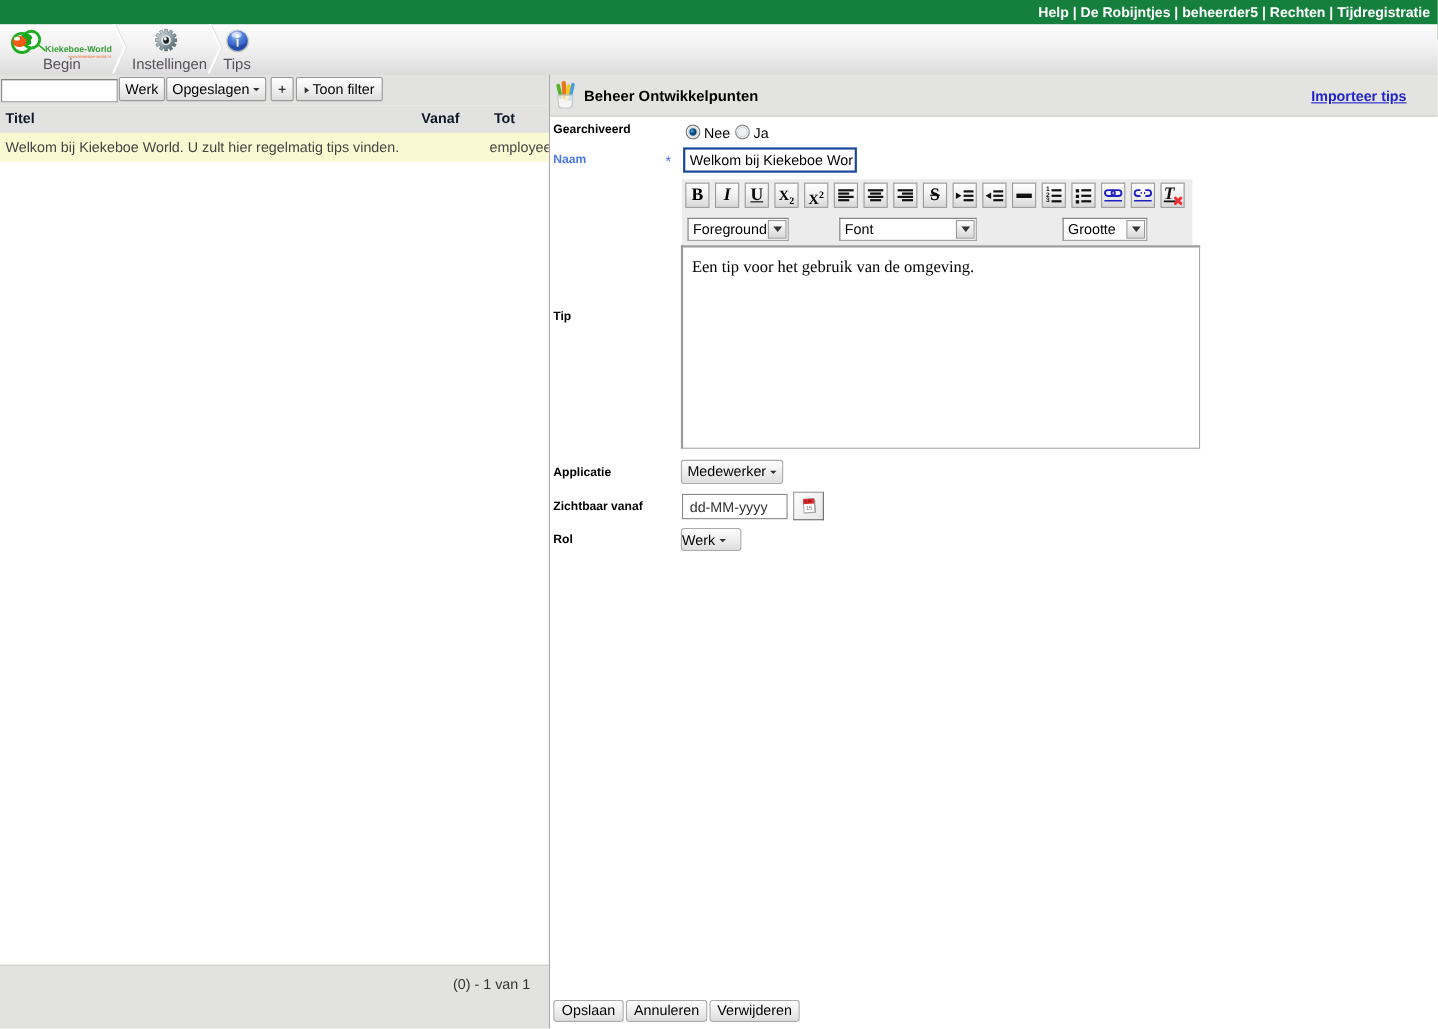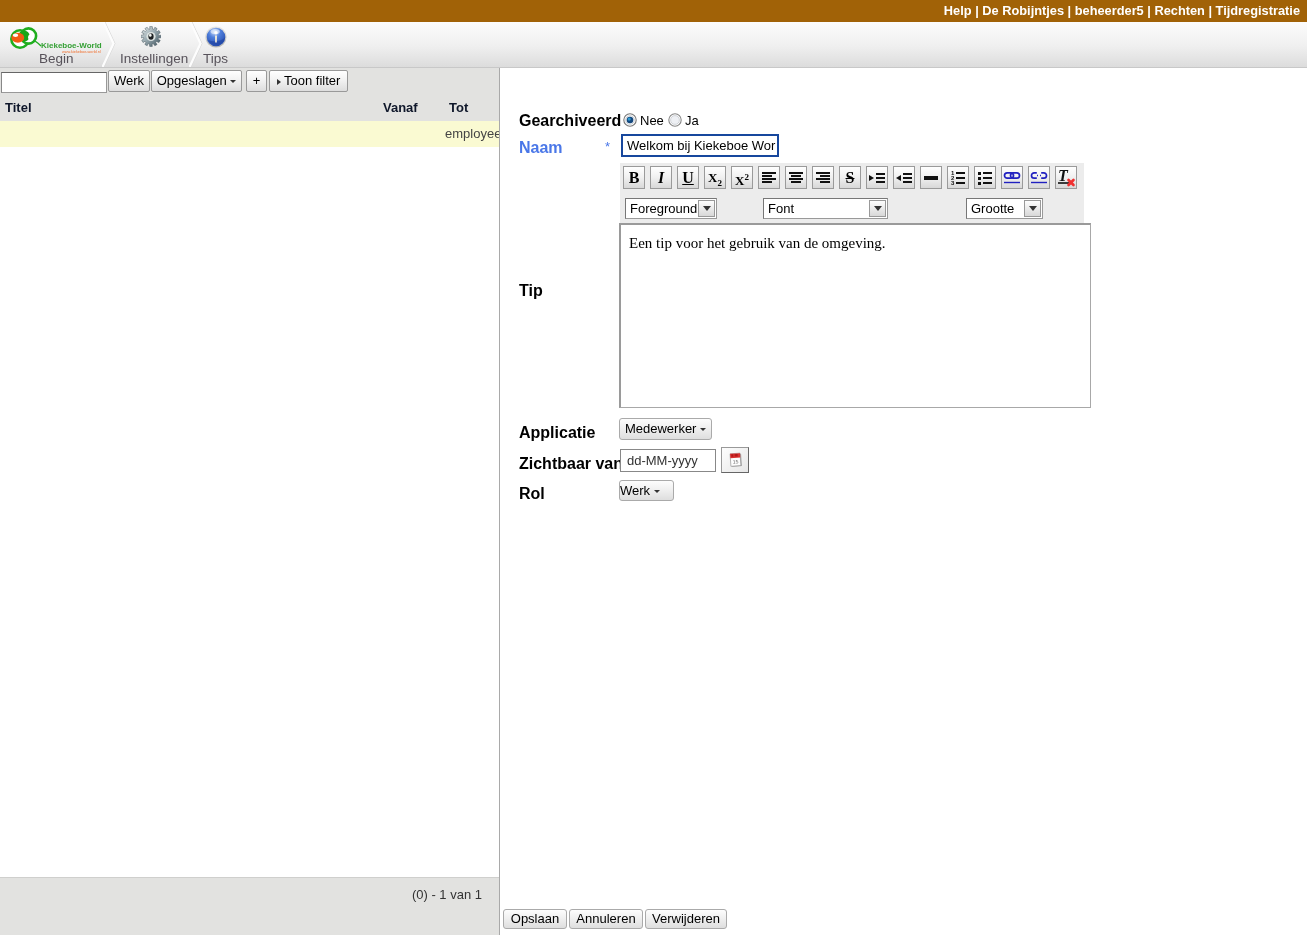--- a/index.html
+++ b/index.html
@@ -1,39 +1,39 @@
 <!DOCTYPE html>
 <html><head>
 <meta charset="utf-8">
 <style>
 * { margin:0; padding:0; box-sizing:border-box; }
 html,body { width:1307px; height:935px; overflow:hidden; font-family:"Liberation Sans", sans-serif; background:#fff; }
 .abs { position:absolute; }
 
 
-#topbar { left:0; top:0; width:1307px; height:36px; background:#a16207; color:#fff; font-weight:bold; font-size:12.8px; line-height:22px; text-align:right; padding-right:7px; }
+#topbar { left:0; top:0; width:1307px; height:36px; background:#15803d; color:#fff; font-weight:bold; font-size:12.8px; line-height:22px; text-align:right; padding-right:7px; }
 
 
 #crumbbar { left:0; top:22px; width:1307px; height:46px; background:linear-gradient(#fcfcfc,#efefef 55%,#dcdcdc); border-bottom:1px solid #c8c8c8; }
 .crumbtxt { position:absolute; top:29px; font-size:13.5px; color:#57525a; }
 .chev { position:absolute; top:0; width:14px; height:45px; }
 
 
 #leftpanel { left:0; top:68px; width:500px; height:867px; background:#fff; border-right:1px solid #a9a9a9; }
 #filterbar { left:0; top:0; width:499px; height:28px; background:#e2e2e0; }
 #searchbox { left:1px; top:4px; width:106px; height:21px; background:#fff; border:1px solid #777; border-color:#666 #999 #999 #888; }
 .btn { position:absolute; background:linear-gradient(#ffffff,#f2f2f2 45%,#dddddd); border:1px solid #999; border-radius:2px; font-size:13px; color:#000; text-align:center; font-family:"Liberation Sans",sans-serif; }
 #hdrrow { left:0; top:28px; width:499px; height:25px; background:#e2e2e0; font-weight:bold; font-size:13px; color:#0f172a; }
 #yellowrow { left:0; top:53px; width:499px; height:26px; background:#fafad2; font-size:13px; color:#444; overflow:hidden; }
 #leftfooter { left:0; top:809px; width:499px; height:58px; background:#e2e2e0; border-top:1px solid #cfcfcd; font-size:13px; color:#333; }
 
 
 #rightpanel { left:500px; top:68px; width:807px; height:867px; background:#fff; }
 #rphead { left:0; top:0; width:807px; height:38px; background:#e3e3e1; border-bottom:1px solid #d0d0ce; }
-.flabel { position:absolute; left:19px; font-weight:bold; font-size:16px; color:#000; }
+.flabel { position:absolute; left:3px; font-weight:bold; font-size:11px; color:#000; }
 .bluelabel { color:#4a77e8; }
 
 
 .tbtn { position:absolute; top:0; width:22px; height:23px; background:linear-gradient(#ffffff,#f0f0f0 50%,#d8d8d8); border:1px solid #9a9a9a; }
 .tser { font-family:"Liberation Serif",serif; font-weight:bold; font-size:16px; text-align:center; line-height:21px; }
 .sel { position:absolute; height:21px; background:#fff; border:1px solid #888; border-color:#777 #999 #999 #777; font-size:13px; color:#000; }
 .selarrow { position:absolute; right:1px; top:1px; width:17px; height:17px; background:linear-gradient(#fdfdfd,#d8d8d8); border:1px solid #999; }
 .tri-down { display:block; width:0; height:0; border-left:4px solid transparent; border-right:4px solid transparent; border-top:5px solid #333; margin:5px 0 0 4px; }
 .gbtn { position:absolute; background:linear-gradient(#fdfdfd,#f0f0f0 45%,#dedede); border:1px solid #aaa; border-radius:3px; font-size:13px; color:#000; }
 </style>
@@ -107,28 +107,41 @@
   <div class="btn" style="left:108px;top:2px;width:42px;height:22px;line-height:20px;">Werk</div>
   <div class="btn" style="left:151px;top:2px;width:91px;height:22px;line-height:20px;">Opgeslagen <span style="display:inline-block;width:0;height:0;border-left:3px solid transparent;border-right:3px solid transparent;border-top:3.5px solid #333;vertical-align:2px;"></span></div>
   <div class="btn" style="left:246px;top:2px;width:21px;height:22px;line-height:20px;">+</div>
   <div class="btn" style="left:269px;top:2px;width:79px;height:22px;line-height:20px;"><span style="display:inline-block;width:0;height:0;border-top:3.5px solid transparent;border-bottom:3.5px solid transparent;border-left:4px solid #333;vertical-align:0px;"></span> Toon filter</div>
   <div class="abs" id="hdrrow">
     <span class="abs" style="left:5px;top:4px;">Titel</span>
     <span class="abs" style="left:383px;top:4px;">Vanaf</span>
     <span class="abs" style="left:449px;top:4px;">Tot</span>
   </div>
   <div class="abs" id="yellowrow">
+    <span class="abs" style="left:5px;top:5px;">Welkom bij Kiekeboe World. U zult hier regelmatig tips vinden.</span>
     <span class="abs" style="left:445px;top:5px;">employee</span>
   </div>
   <div class="abs" id="leftfooter">
       <span class="abs" style="right:17px;top:9px;">(0) - 1 van 1</span>
     </div>
 </div>
 
 <div class="abs" id="rightpanel">
+  <div class="abs" id="rphead">
+
+    <svg class="abs" style="left:4px;top:5px;" width="20" height="26" viewBox="0 0 20 26">
+      <rect x="3" y="3" width="3.4" height="14" rx="1.7" fill="#53b22a" transform="rotate(-13 4.5 10)"></rect>
+      <rect x="7" y="0.5" width="3.8" height="17" rx="1.9" fill="#e8741c" transform="rotate(-4 9 9)"></rect>
+      <rect x="10.5" y="3.5" width="3.8" height="16" rx="1.9" fill="#f5c81e" transform="rotate(7 12 11)"></rect>
+      <rect x="14" y="2" width="3.2" height="17" rx="1.6" fill="#46a0e0" transform="rotate(12 15.5 10)"></rect>
+      <path d="M3.2 13.5 L16.8 13.5 L16 23 Q16 25 13.5 25.2 L6.5 25.2 Q4 25 3.9 23 Z" fill="#fbfbfc" fill-opacity="0.75" stroke="#c2c6ca" stroke-width="1"></path>
+    </svg>
+    <span class="abs" style="left:31px;top:12px;font-weight:bold;font-size:13.5px;">Beheer Ontwikkelpunten</span>
+    <span class="abs" style="left:692px;top:12px;font-weight:bold;font-size:13px;color:#2222cc;text-decoration:underline;">Importeer tips</span>
+  </div>
 
   <div class="flabel" style="top:44px;">Gearchiveerd</div>
 
   <svg class="abs" style="left:123px;top:45px;" width="14" height="14" viewBox="0 0 14 14">
     <circle cx="7" cy="7" r="6.2" fill="#fdfdfd" stroke="#777" stroke-width="1.1"></circle>
     <circle cx="7" cy="7" r="4.4" fill="#f2f4f6" stroke="#c8ccd0" stroke-width="0.8"></circle>
     <circle cx="7" cy="7" r="3.3" fill="#14487e"></circle>
     <circle cx="6.2" cy="6.1" r="1.6" fill="#2f9ad0"></circle>
   </svg>
   <span class="abs" style="left:140px;top:45px;font-size:13px;">Nee</span>

